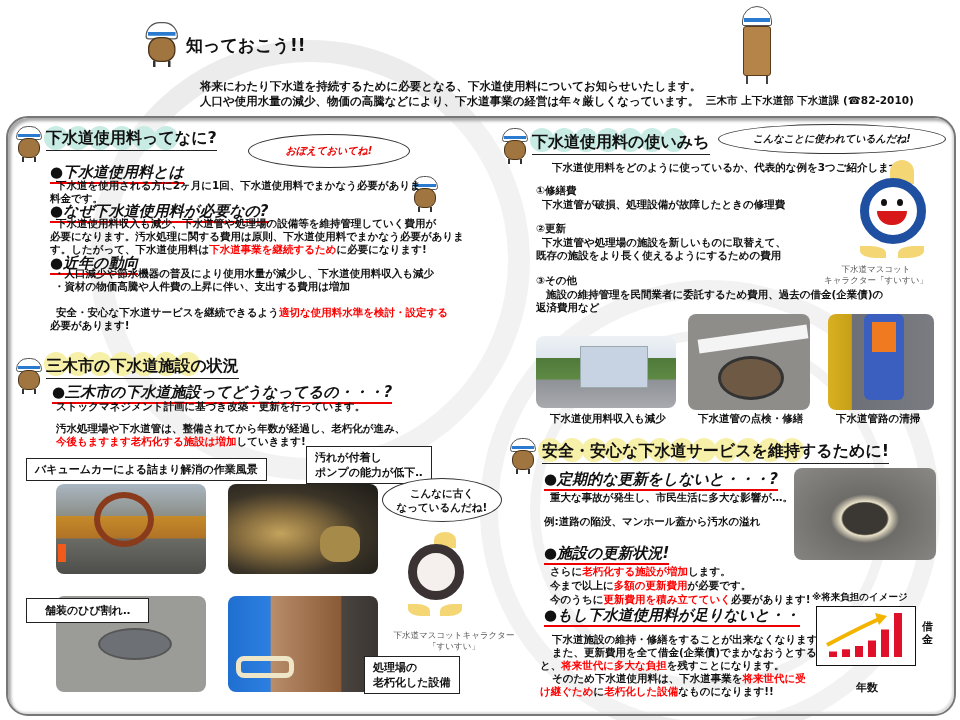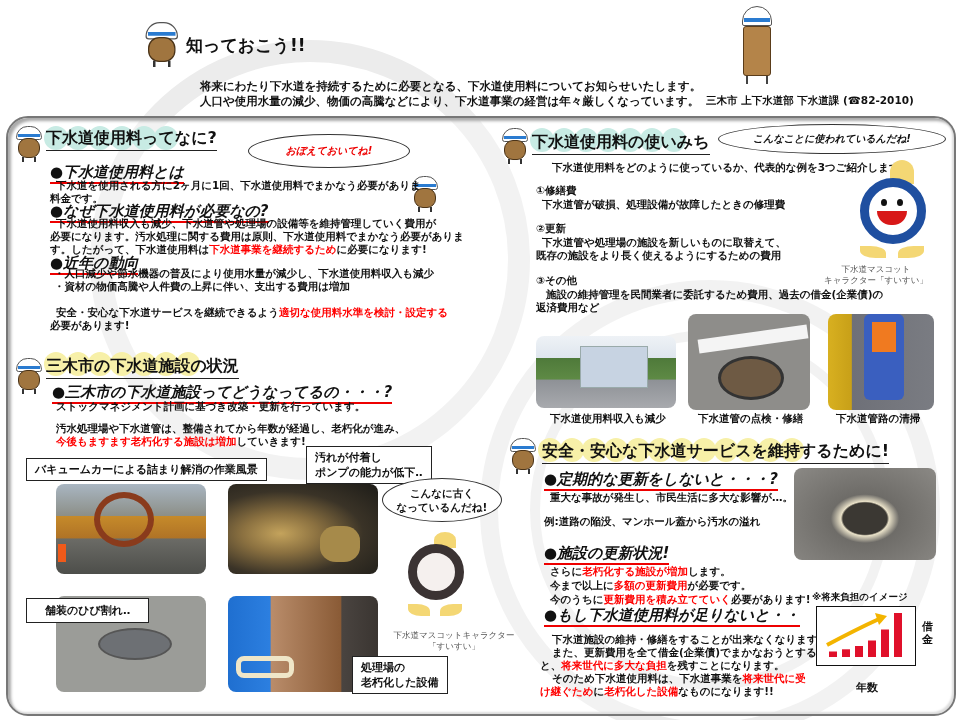--- a/index.html
+++ b/index.html
@@ -134,21 +134,21 @@
 <div class="photo" style="left:228px;top:596px;width:150px;height:96px;background:linear-gradient(90deg,#1f6fd0 0%,#2c7fe0 28%,#b98c6a 29%,#8a5b36 75%,#4a4440 76%,#3a3531 100%)">
   <div style="position:absolute;left:8px;top:60px;width:58px;height:22px;border:5px solid #efe6c8;border-radius:8px"></div>
 </div>
 
 <div class="callout" style="left:26px;top:458px">バキュームカーによる詰まり解消の作業風景</div>
 <div class="callout" style="left:306px;top:446px">
   <div>汚れが付着し</div>
   <div>ポンプの能力が低下‥</div>
 </div>
 <div class="callout" style="left:26px;top:598px;padding:4px 18px">舗装のひび割れ‥</div>
-<div class="callout" style="left:352px;top:656px">
+<div class="callout" style="left:364px;top:656px">
   <div>処理場の</div>
   <div>老朽化した設備</div>
 </div>
 
 <div class="speech" style="left:382px;top:478px;width:120px;height:44px;font-style:normal;font-size:10.5px;line-height:14px;padding-top:7px">
   <div>こんなに古く</div>
   <div>なっているんだね!</div>
 </div>
 <div class="abs" style="left:404px;top:532px;width:64px;height:90px">
   <div style="position:absolute;left:30px;top:0;width:22px;height:16px;background:#f4d774;border-radius:50% 50% 0 0"></div>

